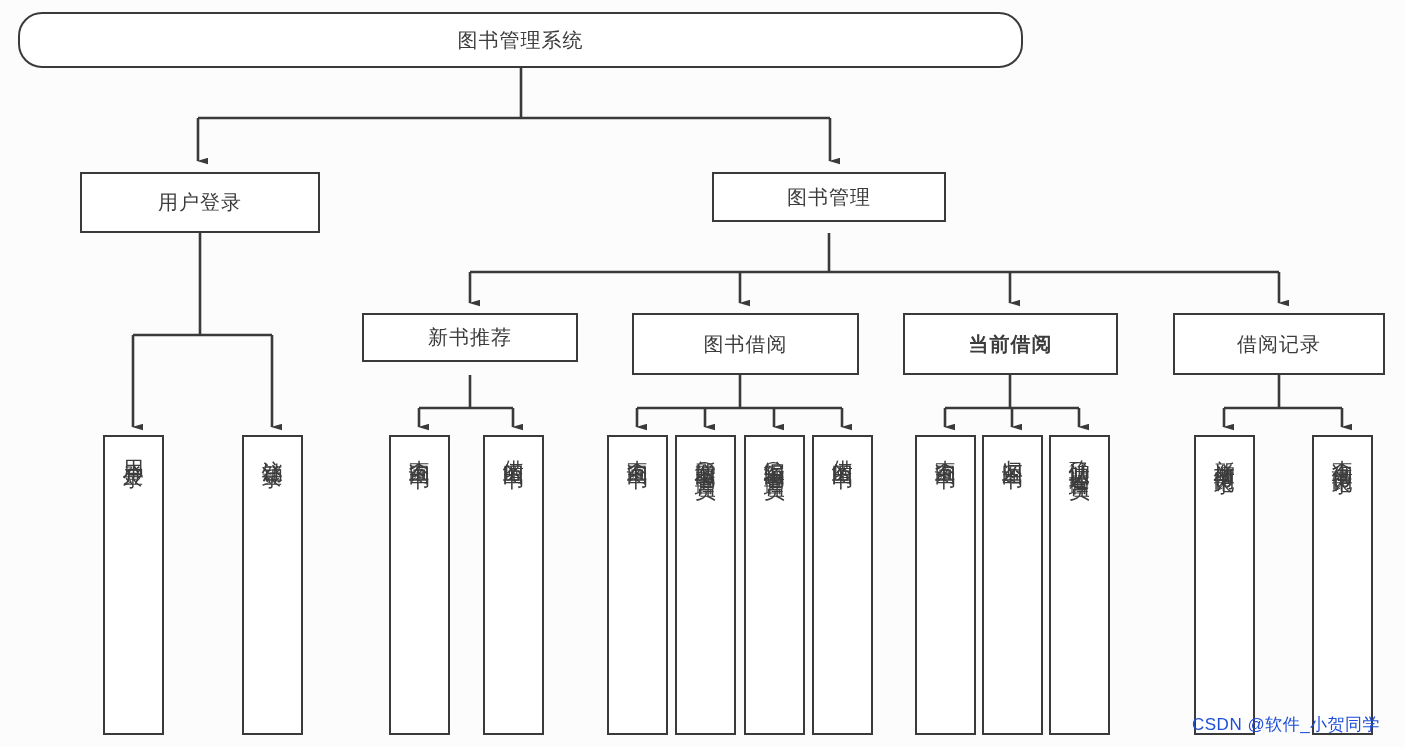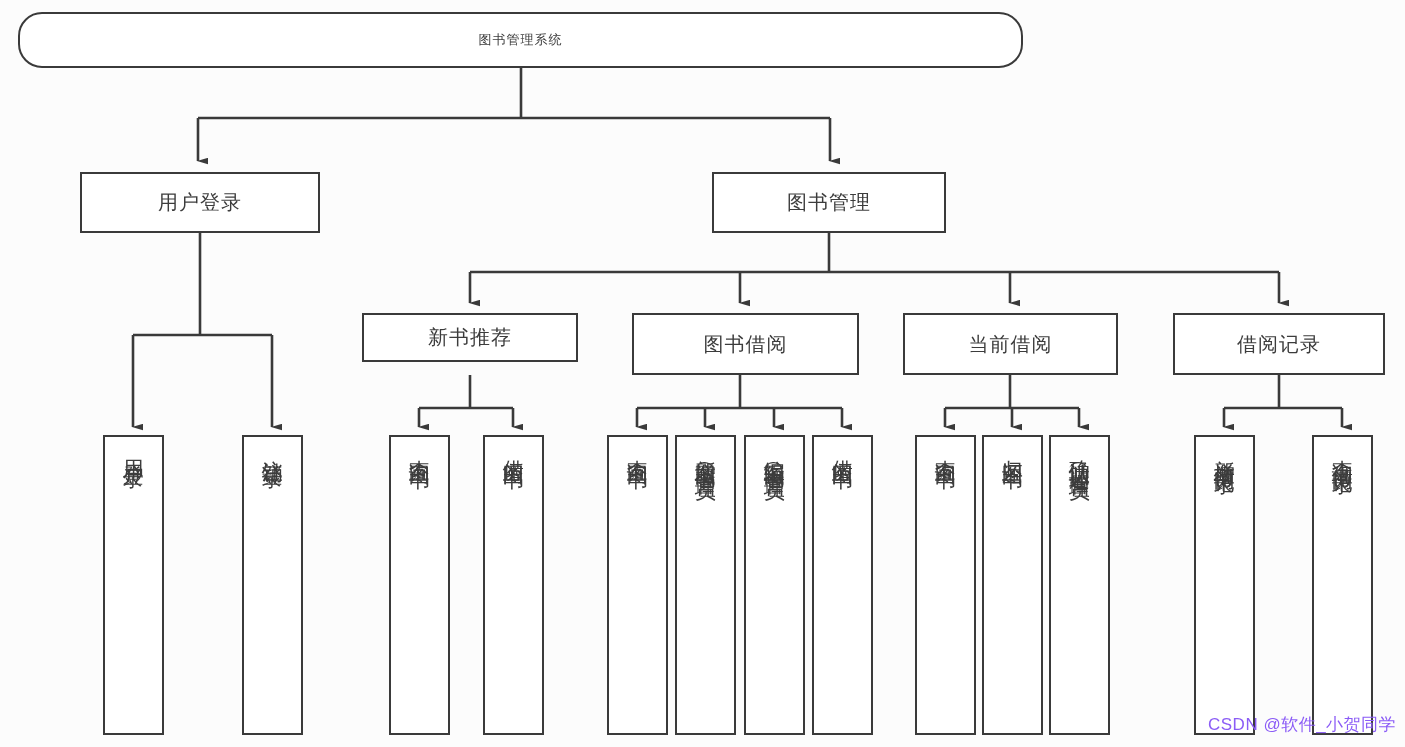--- a/index.html
+++ b/index.html
@@ -27,21 +27,21 @@
     position: absolute;
     box-sizing: border-box;
     background: #ffffff;
     border: 2px solid #3a3a3a;
     display: flex;
     align-items: center;
     justify-content: center;
     color: #3c3c3c;
   }
   .node.root {
-    font-size: 13px;
+    font-size: 20px;
     letter-spacing: 1px;
     border-radius: 24px;
   }
   .node.lvl1 {
     font-size: 20px;
     letter-spacing: 1px;
   }
   .node.lvl2 {
     font-size: 20px;
     letter-spacing: 1px;
@@ -56,24 +56,23 @@
     text-orientation: upright;
     font-size: 21px;
     line-height: 1.22;
     letter-spacing: 3px;
     color: #3c3c3c;
     white-space: nowrap;
   }
   .watermark {
     position: absolute;
     font-size: 17px;
-    color: #8b5cf6;
+    color: #1d4ed8;
     letter-spacing: 0.5px;
     white-space: nowrap;
-    margin-left: 16px;
   }
 </style>
 </head>
 <body>
 
 <div id="stage">
 
   <svg id="wires" viewBox="0 0 1405 747">
     <defs>
       <marker id="arrowhead" markerWidth="10" markerHeight="11" refX="3.2" refY="10" orient="auto" markerUnits="userSpaceOnUse">
@@ -120,25 +119,25 @@
       <path d="M1279,375 L1279,408"></path>
       <path d="M1224,408 L1342,408"></path>
       <path d="M1224,408 L1224,427" marker-end="url(#arrowhead)"></path>
       <path d="M1342,408 L1342,427" marker-end="url(#arrowhead)"></path>
     </g>
   </svg>
 
   <div class="node root" style="left:18px; top:12px; width:1005px; height:56px;">图书管理系统</div>
 
   <div class="node lvl1" style="left:80px; top:172px; width:240px; height:61px;">用户登录</div>
-  <div class="node lvl1" style="left:712px; top:172px; width:234px; height:61px;text-align:center;">图书管理</div>
+  <div class="node lvl1" style="left:712px; top:172px; width:234px; height:50px;text-align:center;">图书管理</div>
 
   <div class="node lvl2" style="left:362px; top:313px; width:216px; height:49px;">新书推荐</div>
   <div class="node lvl2" style="left:632px; top:313px; width:227px; height:62px;">图书借阅</div>
-  <div class="node lvl2" style="left:903px; top:313px; width:215px; height:62px;">当前借阅</div>
+  <div class="node lvl2" style="left:903px; top:313px; width:215px; height:62px;font-weight:bold;">当前借阅</div>
   <div class="node lvl2" style="left:1173px; top:313px; width:212px; height:62px;">借阅记录</div>
 
   <div class="node leaf" style="left:103px; top:435px; width:61px; height:300px;">
     <span class="vtext">用户登录</span>
   </div>
   <div class="node leaf" style="left:242px; top:435px; width:61px; height:300px;">
     <span class="vtext">注销登录</span>
   </div>
 
   <div class="node leaf" style="left:389px; top:435px; width:61px; height:300px;">

